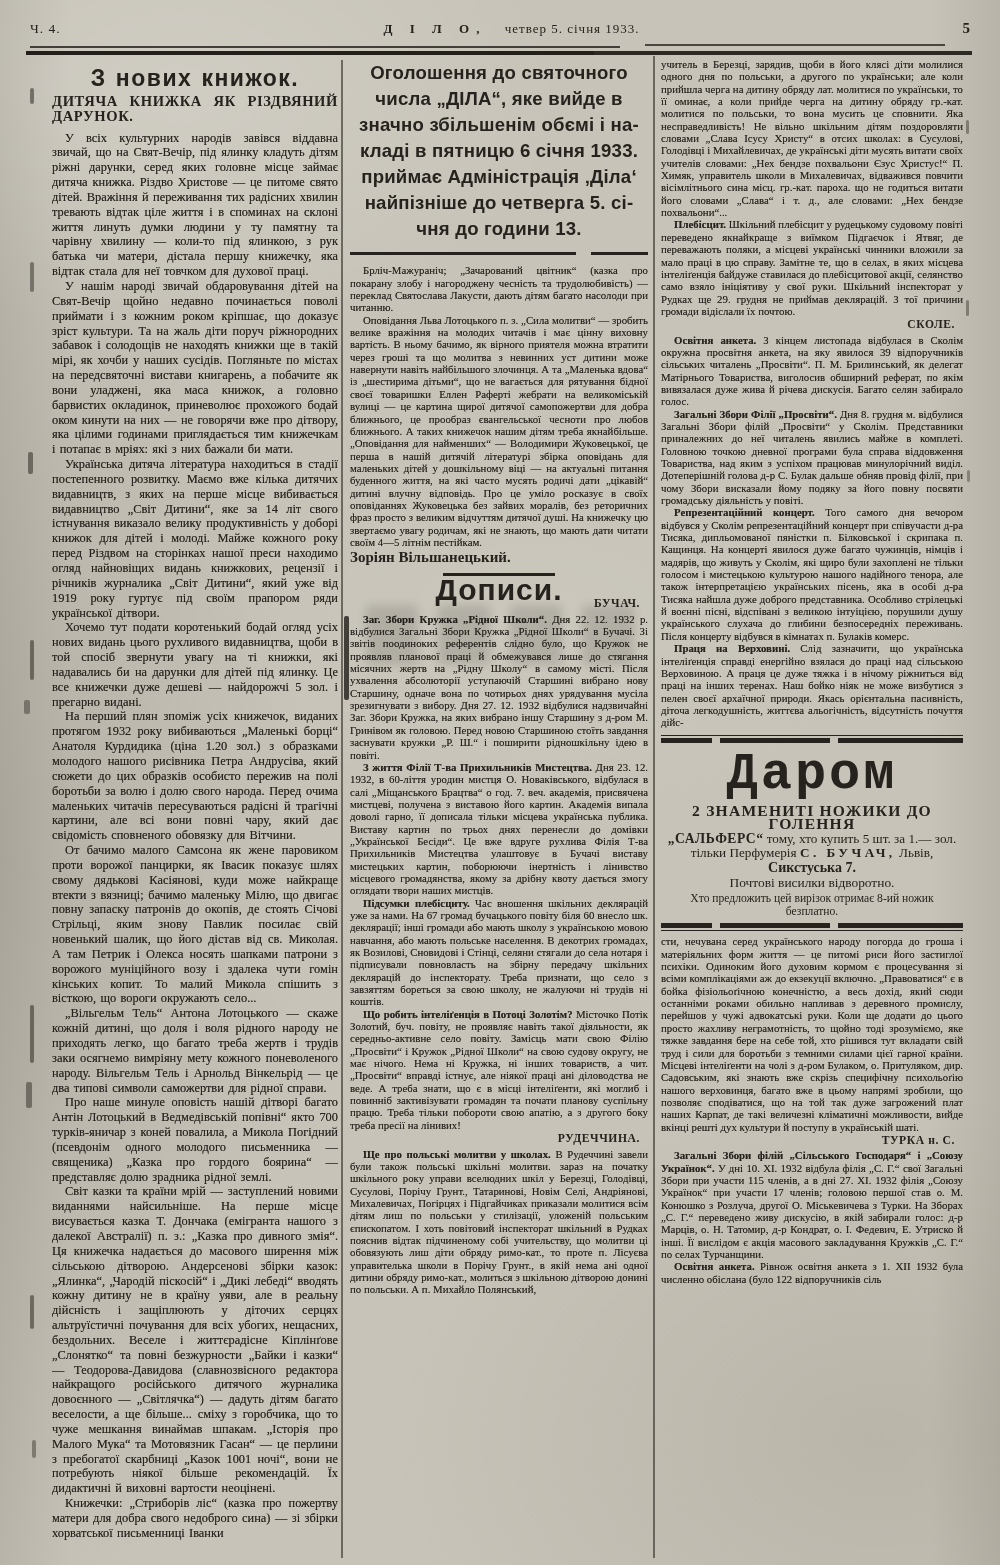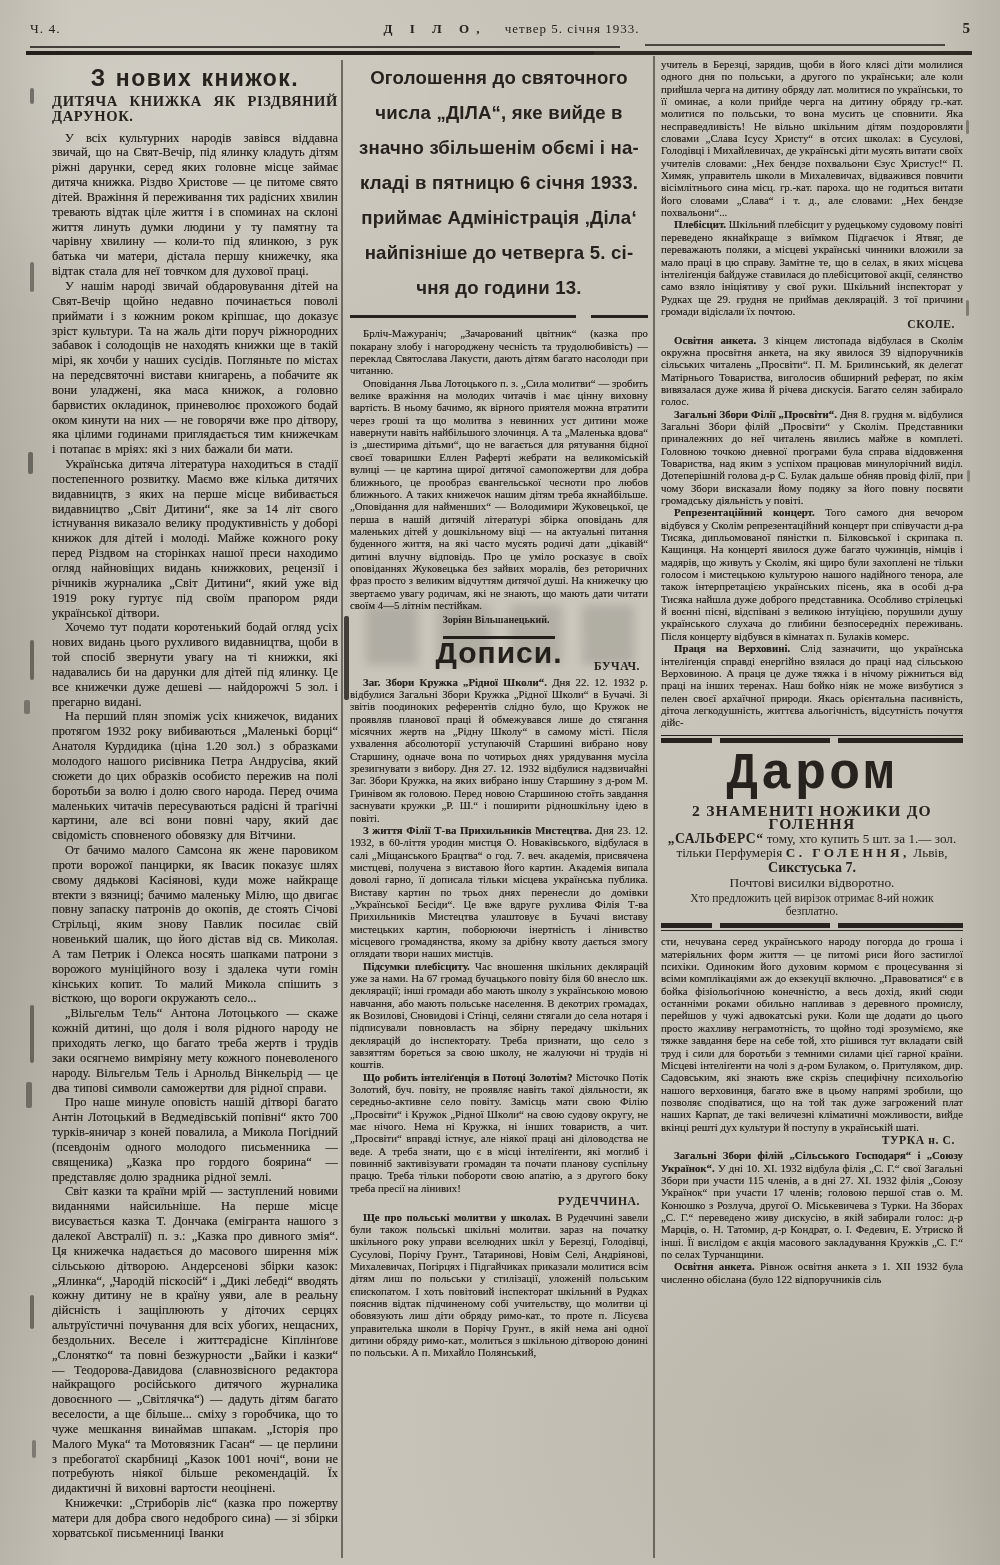--- a/index.html
+++ b/index.html
@@ -30,23 +30,23 @@
   #col1{left:52px;top:62px;width:286px;height:1500px;font-size:12.4px;line-height:14.85px;word-spacing:1.2px;margin-top:7px;}
   #col2{left:350px;top:58px;width:298px;height:1505px;font-size:10.8px;line-height:12.35px;}
   #col3{left:661px;top:58px;width:302px;height:1505px;font-size:10.8px;line-height:12.35px;}
   p{margin:0;text-indent:13px;text-shadow:0 0 .4px rgba(42,39,33,.55);}
   p.noindent{text-indent:0;}
   b{font-weight:bold;}
   
   .art-title{font-family:"Liberation Sans",sans-serif;font-weight:bold;font-size:23px;text-align:center;letter-spacing:1.5px;margin:2px 0 8px 0;}
   .art-sub{font-weight:bold;font-size:14.6px;letter-spacing:.6px;margin-bottom:7px;}
   
-  .annc{font-family:"Liberation Sans",sans-serif;font-weight:bold;font-size:18.6px;line-height:35px;text-align:center;white-space:pre-line;letter-spacing:.2px;margin-top:2px;}
+  .annc{font-family:"Liberation Sans",sans-serif;font-weight:bold;font-size:18.6px;line-height:26px;text-align:center;white-space:pre-line;letter-spacing:.2px;margin-top:2px;}
   .annc-rule{height:3.4px;margin:10px 0 9px 0;background:linear-gradient(90deg,#26231e 0 76%,transparent 76% 81%,#26231e 81% 100%);}
-  .sig{text-align:center;font-weight:bold;font-size:10px;margin-top:3px;padding-right:6px;text-indent:0;}
+  .sig{text-align:left;font-weight:bold;font-size:15px;margin-top:3px;padding-right:6px;text-indent:0;}
   .mid-rule{width:112px;height:3.4px;background:#26231e;margin:9px auto 8px auto;}
   .dopysy{font-family:"Liberation Sans",sans-serif;font-weight:bold;font-size:30px;text-align:center;letter-spacing:1px;margin:2px 0 1px 0;}
   .place{text-align:right;font-weight:bold;font-size:11.6px;letter-spacing:.6px;padding-right:8px;margin:2px 0 2px 0;text-indent:0;}
   
   .ad{margin:6px 0 4px 0;text-align:center;}
   .ad-thin{height:1.4px;background:#26231e;margin-bottom:2.5px;}
   .ad-bar{height:5px;background:linear-gradient(90deg,#26231e 0 17%,transparent 17% 19.5%,#26231e 19.5% 56%,transparent 56% 58.5%,#26231e 58.5% 100%);}
   .ad-title{font-family:Liberation Mono, monospace;font-weight:bold;font-size:52px;line-height:56px;letter-spacing:3px;margin:4px 0 2px 0;}
   .ad-l1{font-weight:bold;font-size:15.6px;letter-spacing:1.2px;margin-bottom:3px;}
   .ad-l2{font-size:13.2px;margin-bottom:2px;}
@@ -128,21 +128,21 @@
   <p><b>Загальні Збори Філії „Просвіти“.</b> <span>Дня 8. грудня м. відбулися Загальні Збори філій „Просвіти“ у Сколім. Представники приналежних до неї читалень явились майже в комплеті. Головною точкою дневної програми була справа віддовження Товариства, над яким з успіхом працював минулорічний виділ. Дотеперішній голова д-р С. Булак дальше обняв провід філії, при чому Збори висказали йому подяку за його повну посвяти громадську діяльність у повіті.</span></p>
   <p><b>Репрезентаційний концерт.</b> <span>Того самого дня вечором відбувся у Сколім репрезентаційний концерт при співучасти д-ра Тисяка, дипльомованої пяністки п. Білковської і скрипака п. Кащинця. На концерті явилося дуже багато чужинців, німців і мадярів, що живуть у Сколім, які щиро були захоплені не тільки голосом і мистецькою культурою нашого надійного тенора, але також інтерпретацією українських пісень, яка в особі д-ра Тисяка найшла дуже доброго представника. Особливо стрілецькі й воєнні пісні, відспівані з великою інтуіцією, порушили душу українського слухача до глибини безпосередніх переживань. Після концерту відбувся в кімнатах п. Булаків комерс.</span></p>
   <p><b>Праця на Верховині.</b> <span>Слід зазначити, що українська інтеліґенція справді енергійно взялася до праці над сільською Верховиною. А праця це дуже тяжка і в нічому ріжниться від праці на інших теренах. Наш бойко ніяк не може визбутися з пелен своєї архаїчної природи. Якась орієнтальна пасивність, діточа легкодушність, життєва альогічність, відсутність почуття дійс-</span></p>
 
   <div class="ad">
     <div class="ad-thin"></div>
     <div class="ad-bar"></div>
     <div class="ad-title">Даром</div>
     <div class="ad-l1">2 ЗНАМЕНИТІ НОЖИКИ ДО ГОЛЕННЯ</div>
     <div class="ad-l2"><b>„САЛЬФЕРС“</b><span> тому, хто купить 5 шт. за 1.— зол.</span></div>
-    <div class="ad-l3"><span>тільки Перфумерія </span><b>С. ГОЛЕННЯ,</b><span> Львів,</span></div>
+    <div class="ad-l3"><span>тільки Перфумерія </span><b>С. БУЧАЧ,</b><span> Львів,</span></div>
     <div class="ad-l4">Сикстуська 7.</div>
     <div class="ad-l5">Почтові висилки відворотно.</div>
     <div class="ad-l6">Хто предложить цей вирізок отримає 8-ий ножик безплатно.</div>
     <div class="ad-bar"></div>
     <div class="ad-thin" style="margin-top:2.5px;margin-bottom:0;"></div>
   </div>
 
   <p class="noindent"><span>сти, нечувана серед українського народу погорда до гроша і матеріяльних форм життя — це питомі риси його застиглої психіки. Одиноким його духовим кормом є процесування зі всіми комплікаціями аж до екзекуції включно. „Правоватися“ є в бойка фізіольоґічною конечністю, а весь дохід, який сюди останніми роками обильно напливав з деревного промислу, перейшов у чужі адвокатські руки. Коли ще додати до цього просто жахливу неграмотність, то щойно тоді зрозуміємо, яке тяжке завдання бере на себе той, хто рішився тут вкладати свій труд і сили для боротьби з темними силами цієї гарної країни. Місцеві інтеліґенти на чолі з д-ром Булаком, о. Притуляком, дир. Садовським, які знають вже скрізь специфічну психольоґію нашого верховинця, багато вже в цьому напрямі зробили, що позволяє сподіватися, що на той так дуже загрожений плат наших Карпат, де такі величезні кліматичні можливости, вийде вкінці решті дух культури й поступу в українській шаті.</span></p>
 
   <div class="place">ТУРКА н. С.</div>

